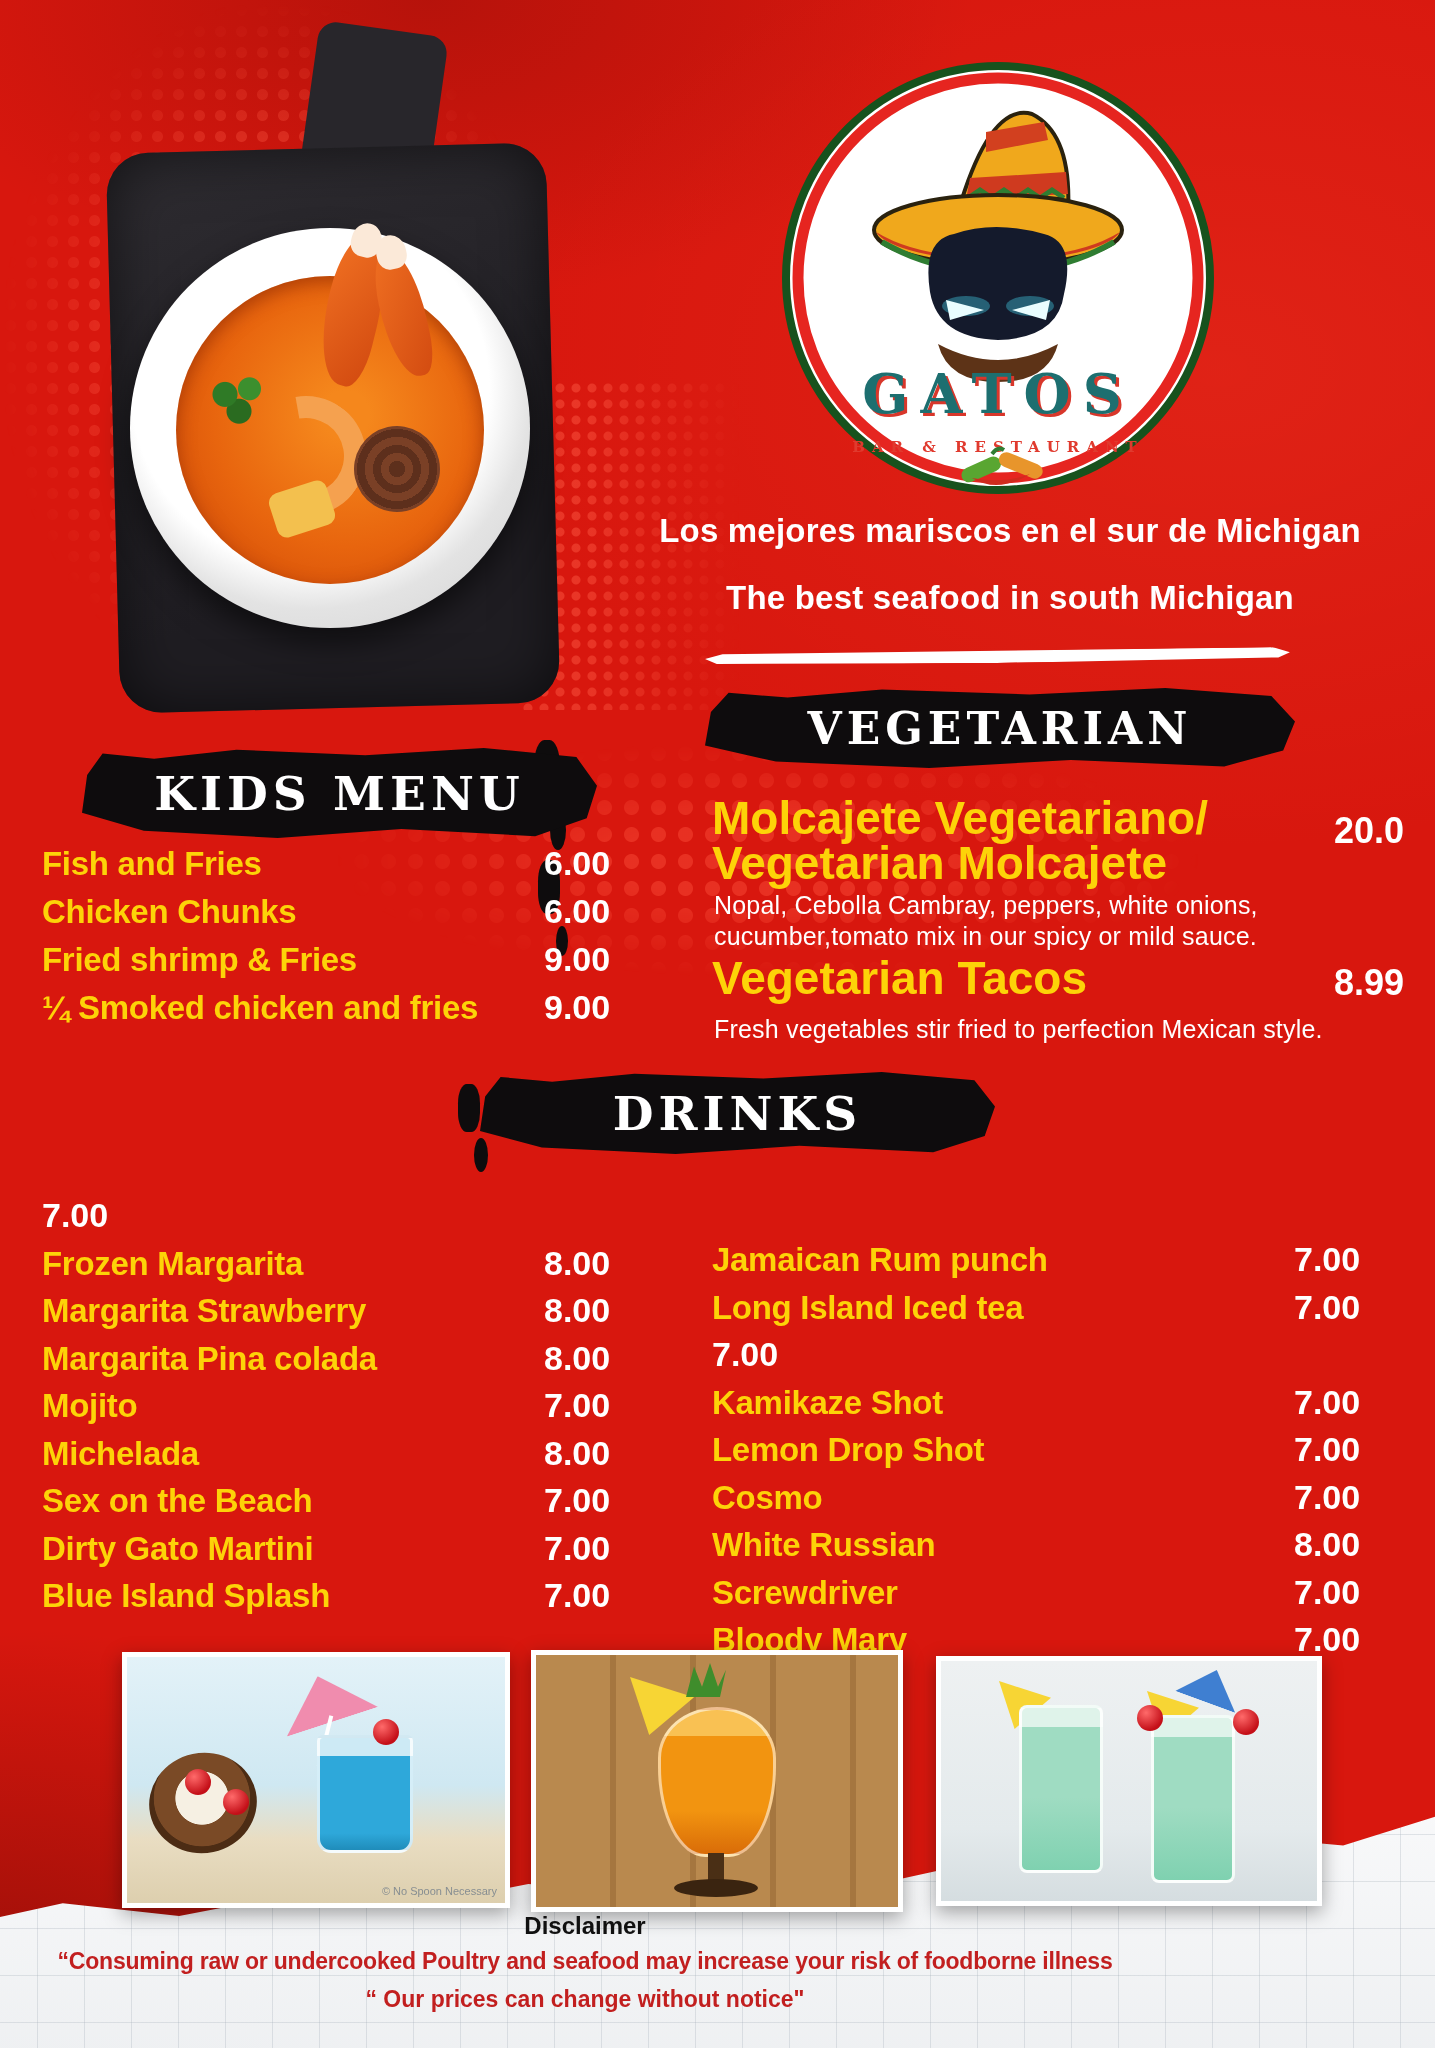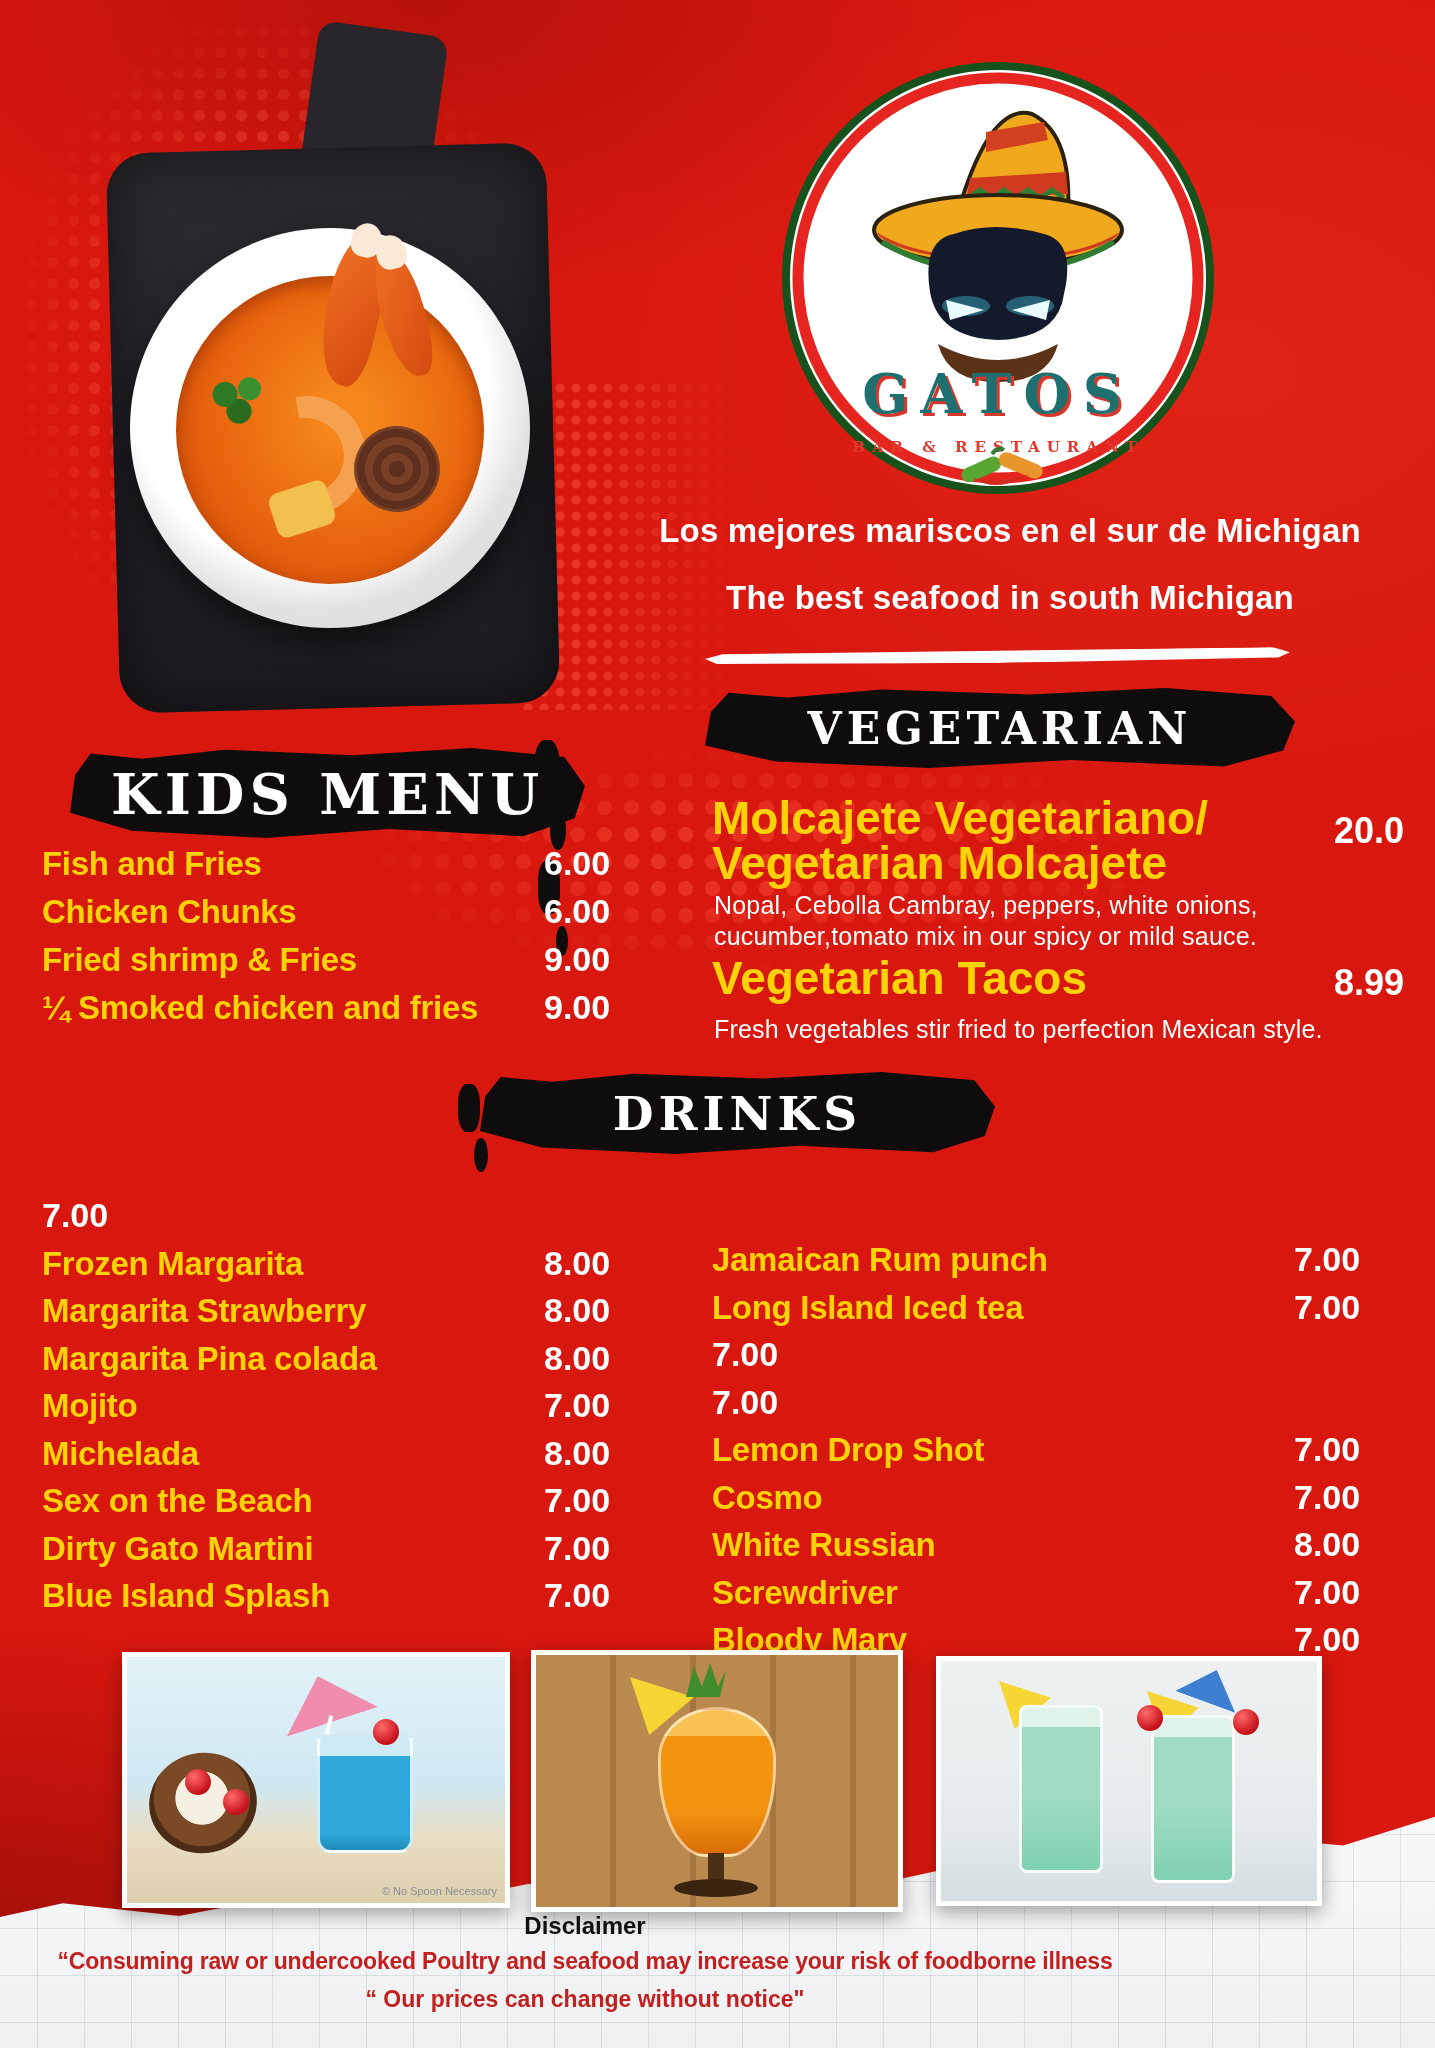--- a/index.html
+++ b/index.html
@@ -66,21 +66,21 @@
   .tagline{ position:absolute; left:560px; top:512px; width:900px; text-align:center; color:#fff;
     font-weight:bold; font-size:33px; letter-spacing:.2px; }
   .tagline .t2{ margin-top:29px; }
   .tag-underline{ position:absolute; left:705px; top:650px; width:585px; height:13px; background:#fff;
     border-radius:8px; transform:rotate(-.6deg);
     clip-path:polygon(0 45%, 3% 10%, 97% 0, 100% 40%, 98% 80%, 50% 100%, 2% 85%); }
   
   .banner{ position:absolute; background:#0e0c0d; color:#fff; text-align:center;
     font-family:"DejaVu Serif", serif; font-weight:bold; letter-spacing:5px;
     clip-path:polygon(1% 30%, 4% 6%, 14% 12%, 30% 2%, 55% 8%, 78% 0%, 96% 10%, 100% 42%, 98% 78%, 88% 98%, 62% 90%, 38% 100%, 12% 92%, 0 72%); }
-  .banner-kids{ left:70px; top:748px; width:515px; height:90px; font-size:56px; line-height:92px; }
+  .banner-kids{ left:82px; top:748px; width:515px; height:90px; font-size:47px; line-height:92px; }
   .banner-veg{ left:705px; top:688px; width:590px; height:80px; font-size:44px; line-height:82px; }
   .banner-drinks{ left:480px; top:1072px; width:515px; height:82px; font-size:47px; line-height:84px; }
   .splat{ position:absolute; background:transparent; }
   .splat i{ position:absolute; background:#0e0c0d; border-radius:50%; display:block; }
   
   .menu-list{ position:absolute; }
   .menu-row{ display:flex; align-items:baseline; }
   .item-name{ flex:1; color:#fdd308; font-weight:bold; font-size:33px; letter-spacing:-.3px; }
   .item-price{ width:110px; text-align:left; color:#fff; font-weight:bold; font-size:34px; }
   .kids-list{ left:42px; top:844px; width:612px; }
@@ -292,20 +292,21 @@
       <span class="item-price">7.00</span>
     </div>
     <div class="menu-row">
       <span class="item-name">Long Island Iced tea</span>
       <span class="item-price">7.00</span>
     </div>
     <div class="menu-row">
       <span class="item-price">7.00</span>
     </div>
     <div class="menu-row">
+      <span class="item-name">Kamikaze Shot</span>
       <span class="item-price">7.00</span>
     </div>
     <div class="menu-row">
       <span class="item-name">Lemon Drop Shot</span>
       <span class="item-price">7.00</span>
     </div>
     <div class="menu-row">
       <span class="item-name">Cosmo</span>
       <span class="item-price">7.00</span>
     </div>

